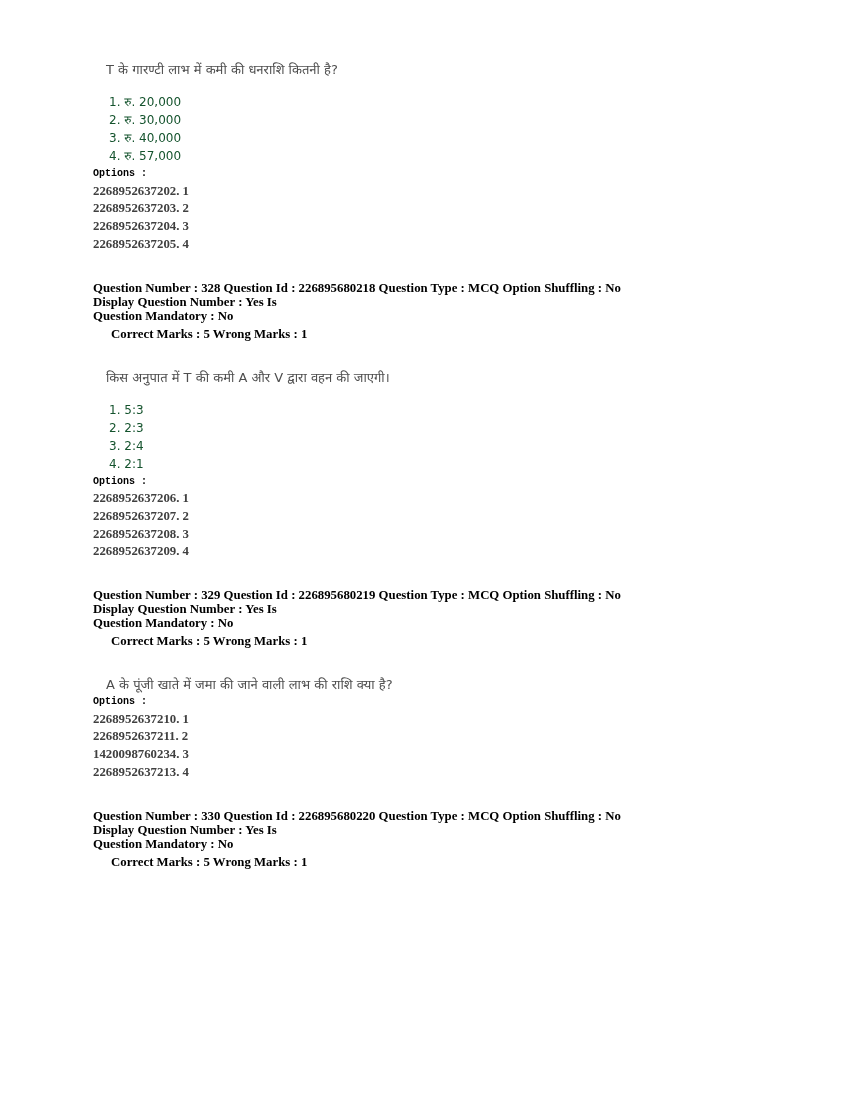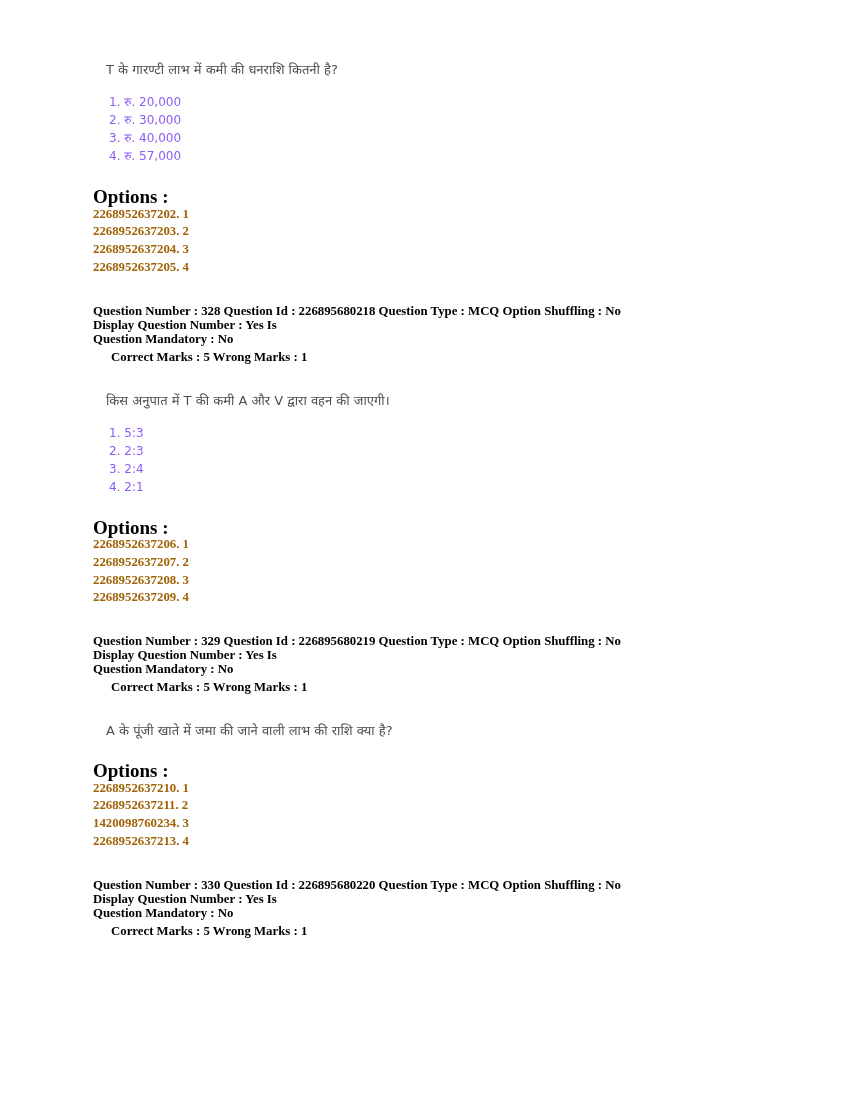--- a/index.html
+++ b/index.html
@@ -23,36 +23,36 @@
     font-family: "DejaVu Sans", "Liberation Sans", sans-serif;
     color: #4e4e4e;
     font-size: 13px;
     line-height: 16px;
     margin-left: 13px;
   }
   .choices {
     margin-top: 15px;
     margin-left: 16px;
     font-family: "DejaVu Sans", "Liberation Sans", sans-serif;
-    color: #8b5cf6;
+    color: #14532d;
     font-size: 12px;
     line-height: 18px;
   }
   .options-label {
-    margin-top: 23px;
     font-weight: bold;
-    font-size: 19px;
+    font-size: 10px;
     line-height: 17.7px;
     color: #000000;
+    font-family: Liberation Mono, monospace;
   }
   .option-ids {
     font-weight: bold;
     font-size: 12.8px;
     line-height: 17.7px;
-    color: #a16207;
+    color: #404040;
   }
   .meta {
     margin-top: 27px;
     font-weight: bold;
     font-size: 12.8px;
     line-height: 14px;
     color: #000000;
   }
   .marks {
     margin-top: 3px;

